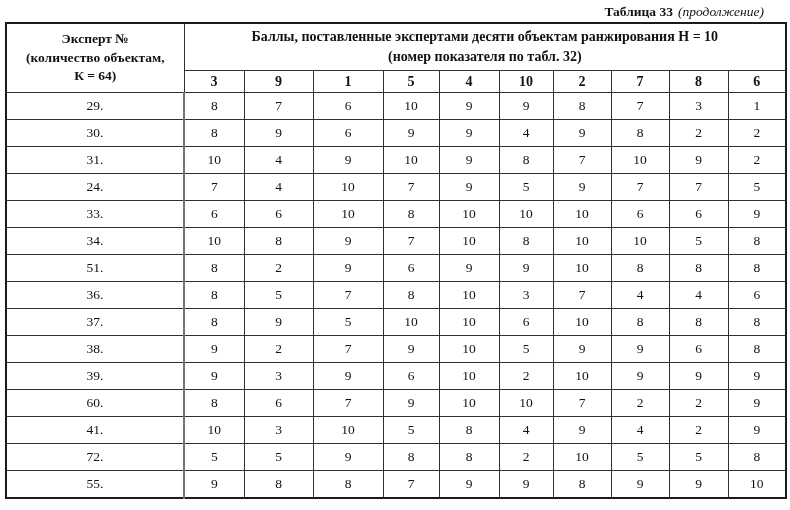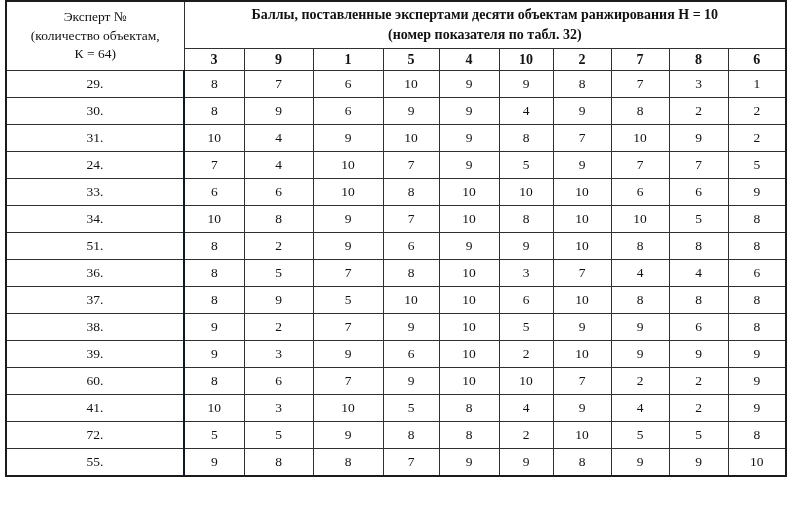--- a/index.html
+++ b/index.html
@@ -39,21 +39,21 @@
   }
   .tbl th, .tbl td {
     border: 1px solid #303030;
     text-align: center;
     vertical-align: middle;
     padding: 0;
     overflow: hidden;
   }
   .expert-h {
     border-right: 2px solid #1b1b1b;
-    font-weight: normal;
+    font-weight: bold;
     font-size: 13.5px;
     line-height: 1.4;
   }
   .scores-h {
     font-weight: bold;
     font-size: 14px;
     height: 46px;
     line-height: 1.4;
   }
   .hline { display: block; }
@@ -61,28 +61,31 @@
     font-weight: bold;
     font-size: 14px;
     height: 21px;
     border-bottom: 2px solid #1b1b1b;
   }
   tbody td {
     height: 26px;
     font-size: 13.5px;
   }
   td.expert-cell {
-    border-right: 2px solid #0f172a;
+    border-right: 2px solid #737373;
   }
 </style>
 </head>
 <body>
 
 <div class="page">
 
+  <div class="caption">
+    <span class="cap-bold">Таблица 33</span><span class="cap-italic">(продолжение)</span>
+  </div>
 
   <table class="tbl">
     <colgroup>
       <col style="width:178px">
       <col style="width:60px">
       <col style="width:69px">
       <col style="width:70px">
       <col style="width:56px">
       <col style="width:60px">
       <col style="width:54px">

